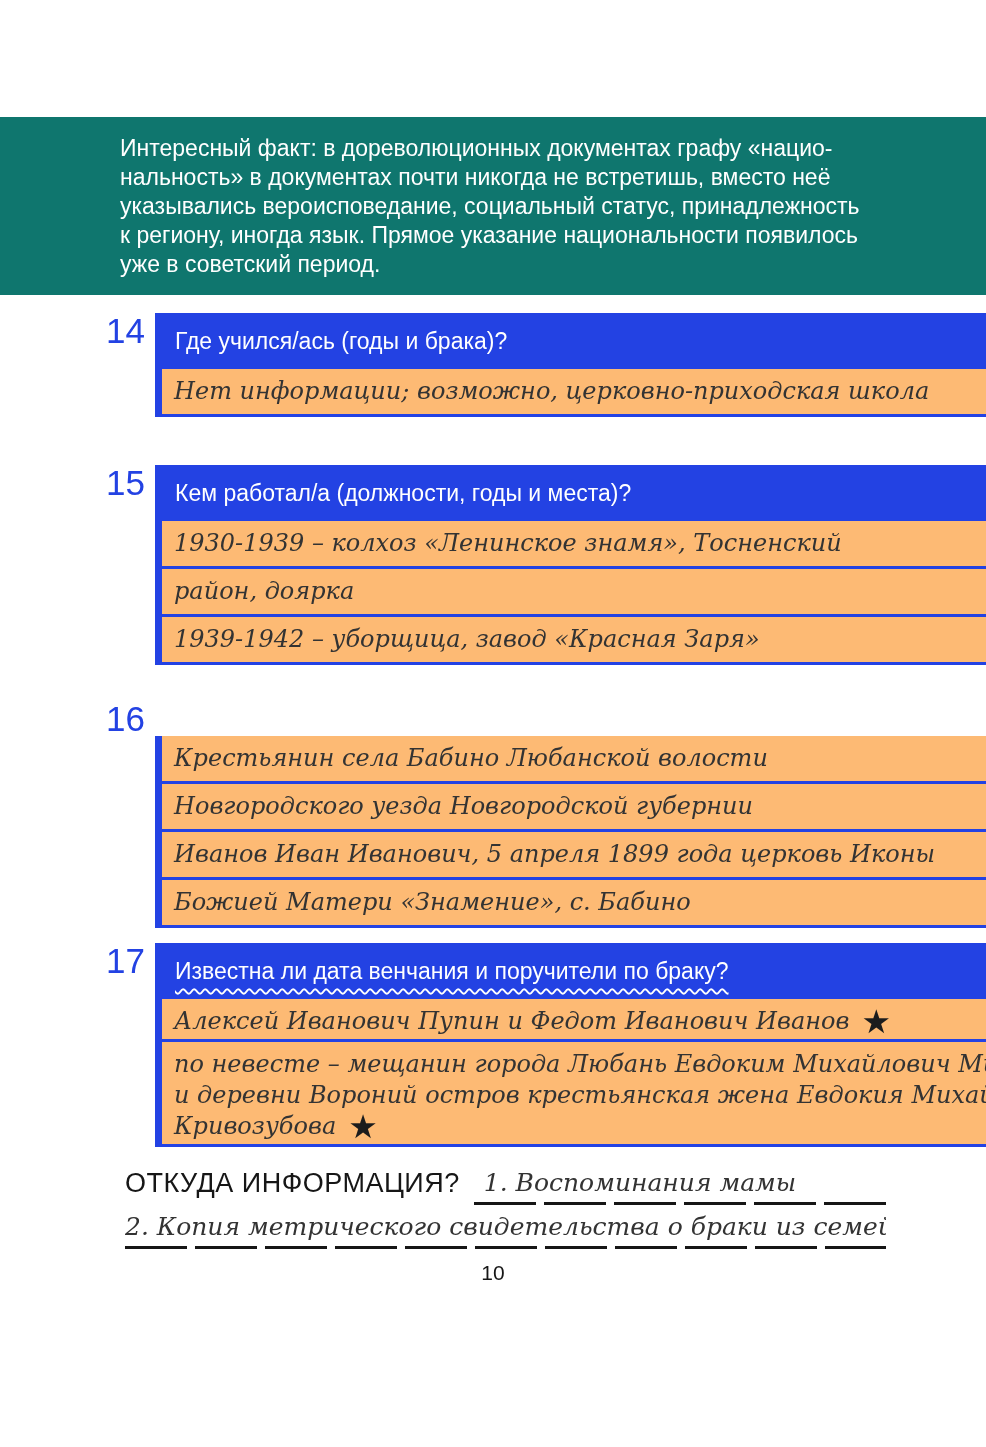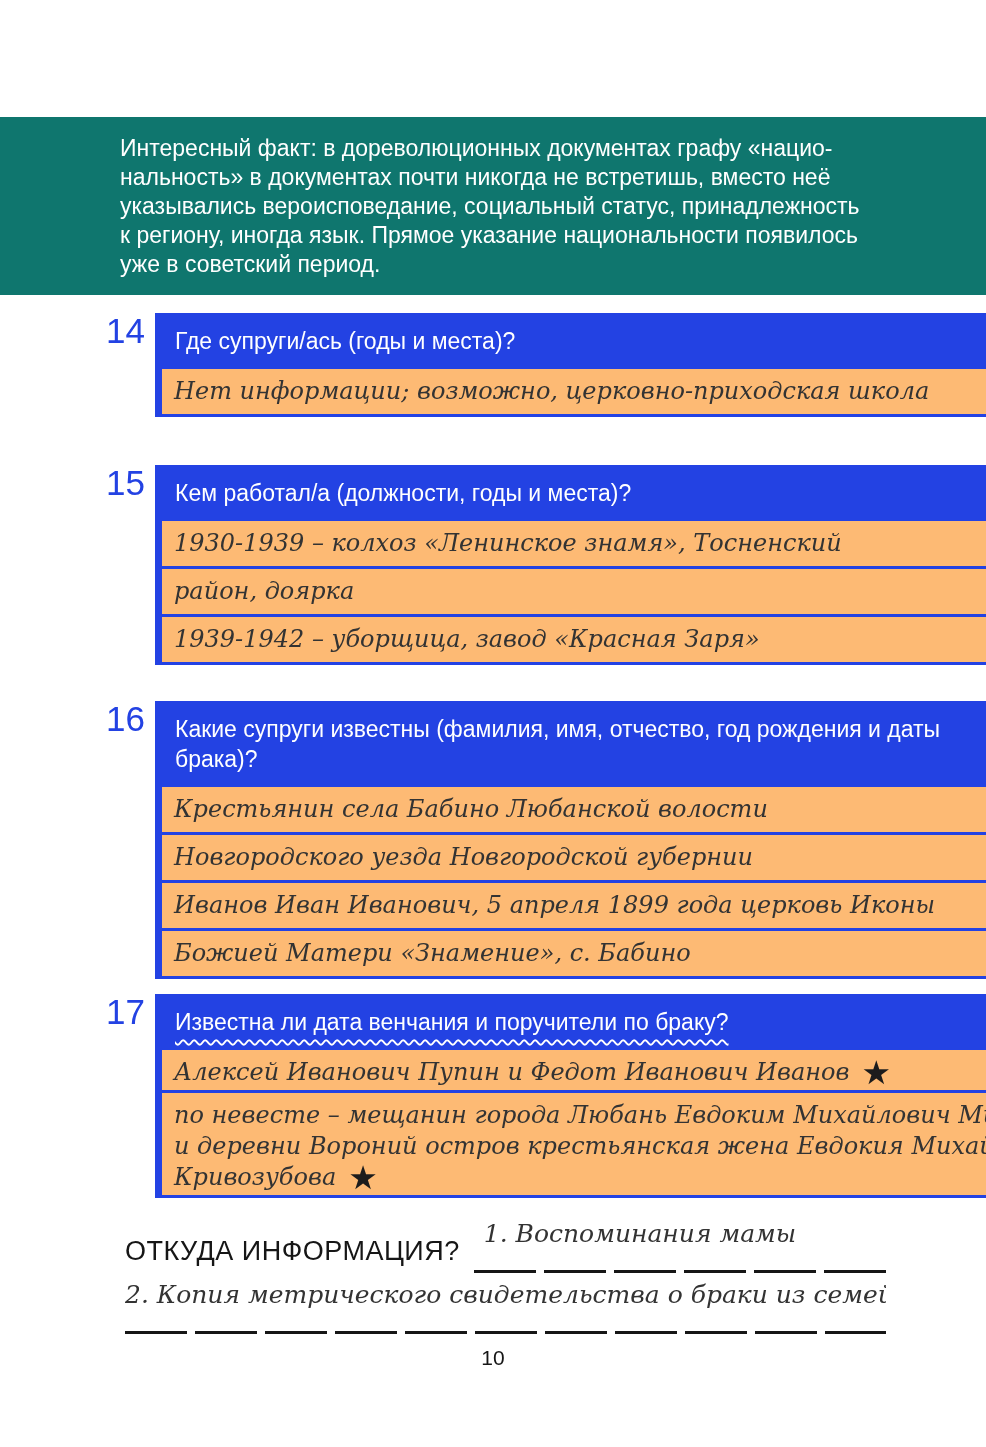--- a/index.html
+++ b/index.html
@@ -58,21 +58,21 @@
   .gap-q17{height:15px;}
   
   .source{margin:20px 100px 0 125px;}
   .source-row1{display:flex;align-items:flex-end;}
   .source-label{
     font-size:27px;letter-spacing:.5px;color:#161616;white-space:nowrap;
     padding-bottom:6px;flex:none;
   }
   .source-field{
     background:repeating-linear-gradient(to right,#161616 0 62px,rgba(0,0,0,0) 62px 70px) left bottom / 100% 3px no-repeat;
-    padding:0 0 23px 10px;box-sizing:border-box;overflow:hidden;
+    padding:0 0 6px 10px;box-sizing:border-box;overflow:hidden;
   }
   .source-field1{flex:1;margin-left:14px;}
   .source-field2{margin-top:6px;padding-left:0;}
   .source-field .hw-line{font-size:25px;line-height:32px;}
   
   .page-number{
     margin-top:12px;text-align:center;font-size:21px;color:#161616;
   }
 </style>
 </head>
@@ -86,21 +86,21 @@
       <div class="fact-line">к региону, иногда язык. Прямое указание национальности появилось</div>
       <div class="fact-line">уже в советский период.</div>
     </div>
 </div>
 
 <div class="questions">
   <section class="question">
     <div class="qheader-row">
       <div class="qnum">14</div>
       <div class="qheader">
-        <span class="qtitle">Где супруги/ась (годы и места)?</span>
+        <span class="qtitle">Где учился/ась (годы и брака)?</span>
       </div>
     </div>
     <div class="answers">
         <div class="answer-row single">
           <div class="hw-line"><span>Нет информации; возможно, церковно-приходская школа</span></div>
         </div>
       </div>
   </section>
 <div class="gap-q15"></div>
   <section class="question">
@@ -119,23 +119,20 @@
         </div>
         <div class="answer-row single">
           <div class="hw-line"><span>1939-1942 – уборщица, завод «Красная Заря»</span></div>
         </div>
       </div>
   </section>
 <div class="gap-q16"></div>
   <section class="question">
     <div class="qheader-row">
       <div class="qnum">16</div>
-      <div class="qheader">
-        <span class="qtitle">Какие супруги известны (фамилия, имя, отчество, год рождения и даты брака)?</span>
-      </div>
     </div>
     <div class="answers">
         <div class="answer-row single">
           <div class="hw-line"><span>Крестьянин села Бабино Любанской волости</span></div>
         </div>
         <div class="answer-row single">
           <div class="hw-line"><span>Новгородского уезда Новгородской губернии</span></div>
         </div>
         <div class="answer-row single">
           <div class="hw-line"><span>Иванов Иван Иванович, 5 апреля 1899 года церковь Иконы</span></div>

